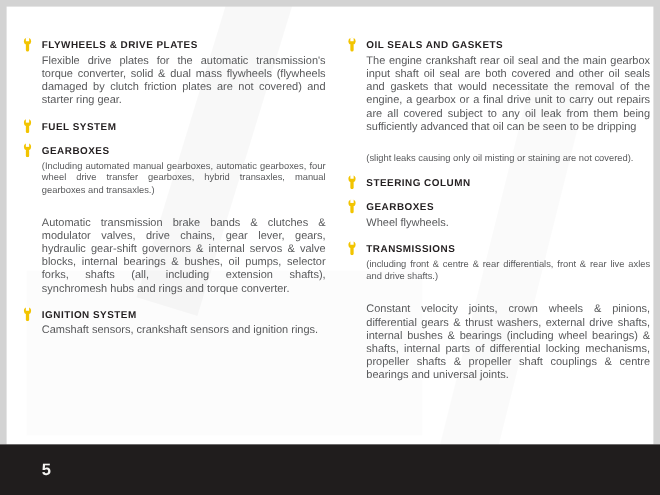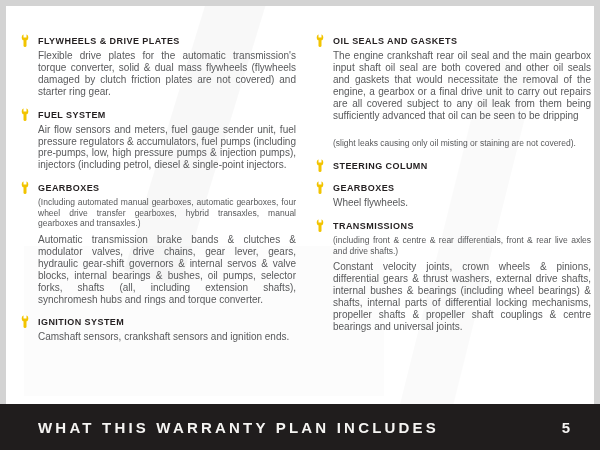--- a/index.html
+++ b/index.html
@@ -39,21 +39,21 @@
     margin:0 0 4px 0;
     font-size:9px;font-weight:700;letter-spacing:.45px;
     color:var(--heading-color,#231f20);
   }
   .section p{
     margin:0;
     font-size:10px;line-height:11.9px;
     color:var(--body-color,#58595b);
     text-align:justify;
   }
-  .section p + p{margin-top:5px;}
+  .section p + p{margin-top:20px;}
   .section p.small{font-size:8.5px;line-height:10.6px;}
   .section p:not(.small) + p.small{margin-top:17px;}
   .footer{
     position:absolute;left:0;right:0;bottom:0;height:46px;
     background:var(--footer-bg,#201d1d);
     display:flex;align-items:center;
     padding:0 30px 0 38px;box-sizing:border-box;
   }
   .footer-title{
     flex:1;
@@ -75,31 +75,31 @@
     <div class="column col-0">
         <section class="section"><span style="display: contents;"><svg class="icon" viewBox="0 0 16 26" preserveAspectRatio="xMidYMid meet">
               <circle cx="8" cy="7" r="6.5" fill="var(--accent)"></circle>
               <rect x="5" y="11" width="6" height="15" rx="3" fill="var(--accent)"></rect>
               <rect x="5" y="0" width="6" height="7" fill="#ffffff"></rect>
             </svg></span><h3>FLYWHEELS &amp; DRIVE PLATES</h3><p>Flexible drive plates for the automatic transmission's torque converter, solid &amp; dual mass flywheels (flywheels damaged by clutch friction plates are not covered) and starter ring gear.</p></section>
         <section class="section"><span style="display: contents;"><svg class="icon" viewBox="0 0 16 26" preserveAspectRatio="xMidYMid meet">
               <circle cx="8" cy="7" r="6.5" fill="var(--accent)"></circle>
               <rect x="5" y="11" width="6" height="15" rx="3" fill="var(--accent)"></rect>
               <rect x="5" y="0" width="6" height="7" fill="#ffffff"></rect>
-            </svg></span><h3>FUEL SYSTEM</h3><p>Air flow sensors and meters, fuel gauge sender unit, fuel pressure regulators &amp; accumulators, fuel pumps (including pre-pumps, low, high pressure pumps &amp; injection pumps), injectors (including petrol, diesel &amp; single-point injectors.</p></section>
+            </svg></span><h3>FUEL SYSTEM</h3></section>
         <section class="section"><span style="display: contents;"><svg class="icon" viewBox="0 0 16 26" preserveAspectRatio="xMidYMid meet">
               <circle cx="8" cy="7" r="6.5" fill="var(--accent)"></circle>
               <rect x="5" y="11" width="6" height="15" rx="3" fill="var(--accent)"></rect>
               <rect x="5" y="0" width="6" height="7" fill="#ffffff"></rect>
             </svg></span><h3>GEARBOXES</h3><p class="small">(Including automated manual gearboxes, automatic gearboxes, four wheel drive transfer gearboxes, hybrid transaxles, manual gearboxes and transaxles.)</p><p>Automatic transmission brake bands &amp; clutches &amp; modulator valves, drive chains, gear lever, gears, hydraulic gear-shift governors &amp; internal servos &amp; valve blocks, internal bearings &amp; bushes, oil pumps, selector forks, shafts (all, including extension shafts), synchromesh hubs and rings and torque converter.</p></section>
         <section class="section"><span style="display: contents;"><svg class="icon" viewBox="0 0 16 26" preserveAspectRatio="xMidYMid meet">
               <circle cx="8" cy="7" r="6.5" fill="var(--accent)"></circle>
               <rect x="5" y="11" width="6" height="15" rx="3" fill="var(--accent)"></rect>
               <rect x="5" y="0" width="6" height="7" fill="#ffffff"></rect>
-            </svg></span><h3>IGNITION SYSTEM</h3><p>Camshaft sensors, crankshaft sensors and ignition ends.</p></section>
+            </svg></span><h3>IGNITION SYSTEM</h3><p>Camshaft sensors, crankshaft sensors and ignition rings.</p></section>
       </div>
     <div class="column col-1">
         <section class="section"><span style="display: contents;"><svg class="icon" viewBox="0 0 16 26" preserveAspectRatio="xMidYMid meet">
               <circle cx="8" cy="7" r="6.5" fill="var(--accent)"></circle>
               <rect x="5" y="11" width="6" height="15" rx="3" fill="var(--accent)"></rect>
               <rect x="5" y="0" width="6" height="7" fill="#ffffff"></rect>
             </svg></span><h3>OIL SEALS AND GASKETS</h3><p>The engine crankshaft rear oil seal and the main gearbox input shaft oil seal are both covered and other oil seals and gaskets that would necessitate the removal of the engine, a gearbox or a final drive unit to carry out repairs are all covered subject to any oil leak from them being sufficiently advanced that oil can be seen to be dripping</p><p class="small">(slight leaks causing only oil misting or staining are not covered).</p></section>
         <section class="section"><span style="display: contents;"><svg class="icon" viewBox="0 0 16 26" preserveAspectRatio="xMidYMid meet">
               <circle cx="8" cy="7" r="6.5" fill="var(--accent)"></circle>
               <rect x="5" y="11" width="6" height="15" rx="3" fill="var(--accent)"></rect>
@@ -111,16 +111,15 @@
               <rect x="5" y="0" width="6" height="7" fill="#ffffff"></rect>
             </svg></span><h3>GEARBOXES</h3><p>Wheel flywheels.</p></section>
         <section class="section"><span style="display: contents;"><svg class="icon" viewBox="0 0 16 26" preserveAspectRatio="xMidYMid meet">
               <circle cx="8" cy="7" r="6.5" fill="var(--accent)"></circle>
               <rect x="5" y="11" width="6" height="15" rx="3" fill="var(--accent)"></rect>
               <rect x="5" y="0" width="6" height="7" fill="#ffffff"></rect>
             </svg></span><h3>TRANSMISSIONS</h3><p class="small">(including front &amp; centre &amp; rear differentials, front &amp; rear live axles and drive shafts.)</p><p>Constant velocity joints, crown wheels &amp; pinions, differential gears &amp; thrust washers, external drive shafts, internal bushes &amp; bearings (including wheel bearings) &amp; shafts, internal parts of differential locking mechanisms, propeller shafts &amp; propeller shaft couplings &amp; centre bearings and universal joints.</p></section>
       </div>
   </div>
   <div class="footer">
-    <div class="footer-title">WHAT THIS WARRANTY PLAN INCLUDES</div>
     <div class="footer-page">5</div>
   </div>
 </div>
 
 </body></html>

